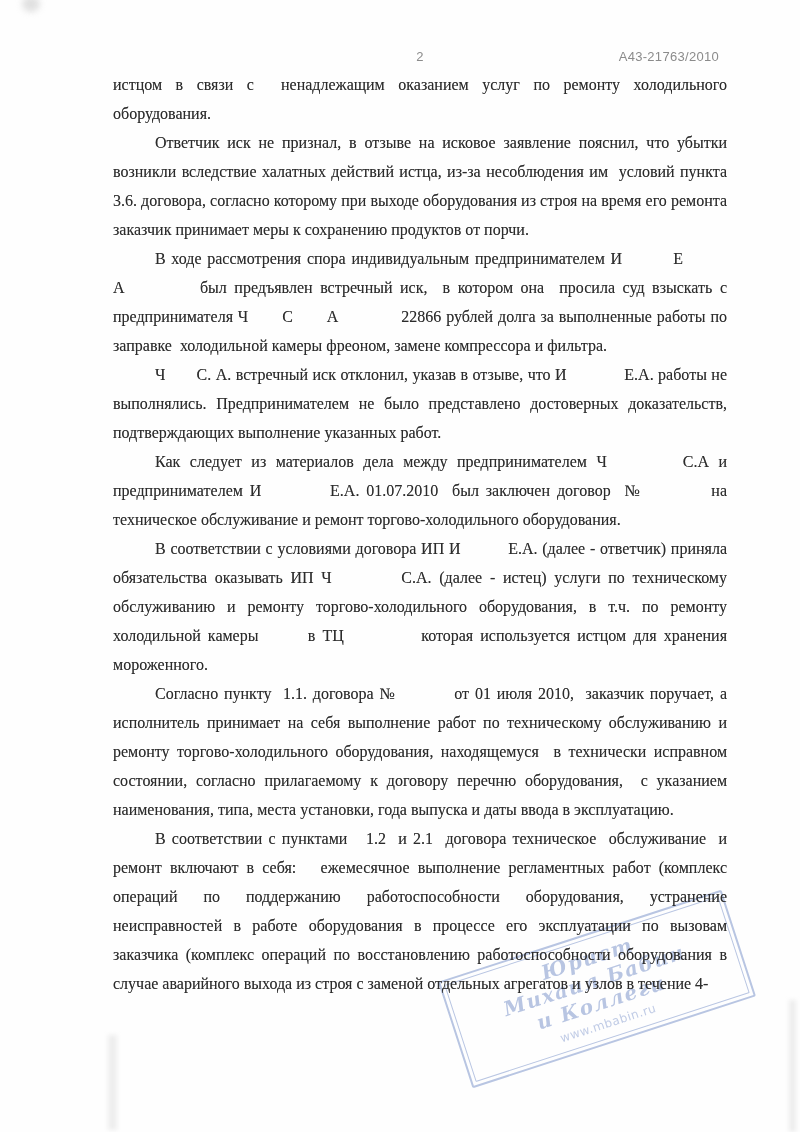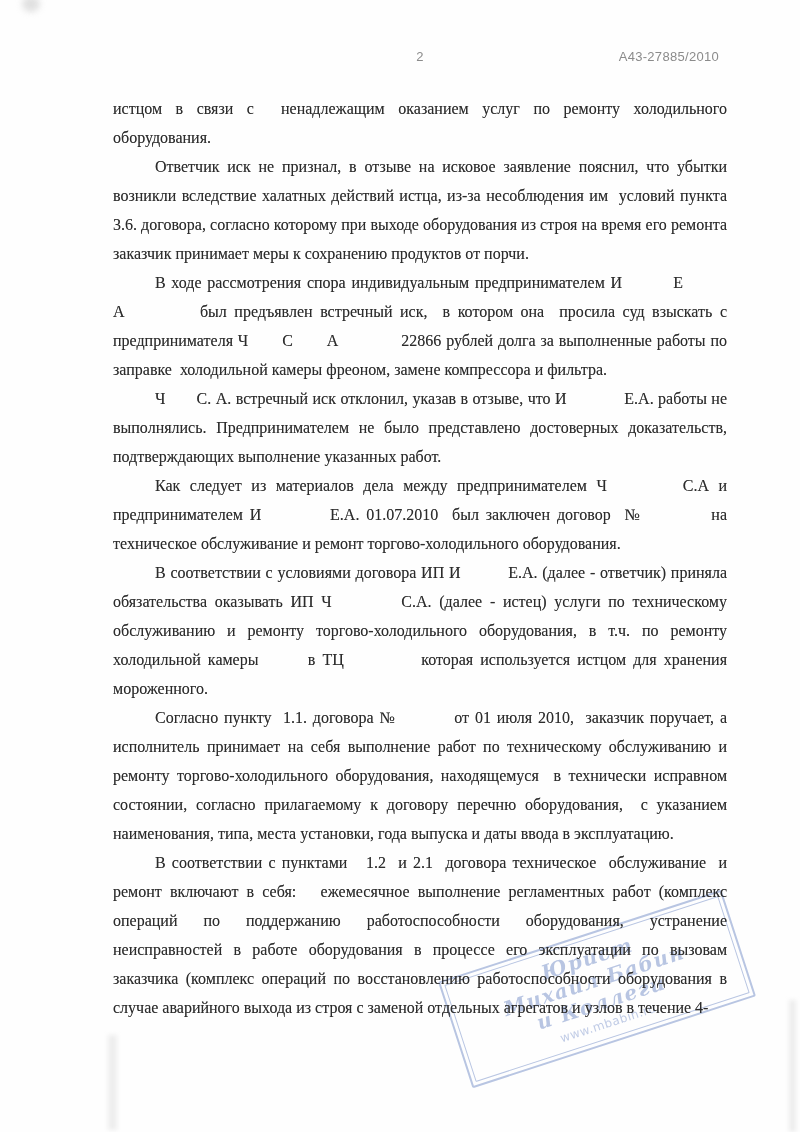--- a/index.html
+++ b/index.html
@@ -73,21 +73,20 @@
     text-align: justify;
     z-index: 2;
     text-shadow: 0 0 0.5px rgba(40,40,40,0.45);
   }
   .para {
     margin: 0;
     text-indent: 42px;
   }
   .para.no-indent {
     text-indent: 0;
-    margin-top: 24px;
   }
   
   .stamp {
     position: absolute;
     left: 448px; top: 933px;
     width: 298px; height: 112px;
     transform: rotate(-18deg);
     border: 2px solid #b3c1e0;
     border-radius: 2px;
     padding: 3px;
@@ -129,21 +128,21 @@
 <body>
 
 <div class="scan-page">
 
   <div class="smudge-top-left"></div>
   <div class="streak-bottom-left"></div>
   <div class="streak-right-edge"></div>
 
   <div class="page-head">
     <span class="page-num">2</span>
-    <span class="case-num">А43-27885/2010</span>
+    <span class="case-num">А43-21763/2010</span>
   </div>
 
   <div class="doc-body">
     <p class="para no-indent">истцом в связи с&nbsp; ненадлежащим оказанием услуг по ремонту холодильного оборудования.</p>
     <p class="para">Ответчик иск не признал, в отзыве на исковое заявление пояснил, что убытки возникли вследствие халатных действий истца, из-за несоблюдения им&nbsp; условий пункта 3.6. договора, согласно которому при выходе оборудования из строя на время его ремонта заказчик принимает меры к сохранению продуктов от порчи.</p>
     <p class="para">В ходе рассмотрения спора индивидуальным предпринимателем И&nbsp;&nbsp;&nbsp;&nbsp;&nbsp;&nbsp;&nbsp;&nbsp; Е&nbsp;&nbsp;&nbsp;&nbsp;&nbsp;&nbsp;&nbsp;&nbsp; А&nbsp;&nbsp;&nbsp;&nbsp;&nbsp;&nbsp;&nbsp;&nbsp;&nbsp; был предъявлен встречный иск,&nbsp; в котором она&nbsp; просила суд взыскать с предпринимателя Ч&nbsp;&nbsp;&nbsp;&nbsp;&nbsp;&nbsp; С&nbsp;&nbsp;&nbsp;&nbsp;&nbsp;&nbsp; А&nbsp;&nbsp;&nbsp;&nbsp;&nbsp;&nbsp;&nbsp;&nbsp;&nbsp;&nbsp;&nbsp;&nbsp; 22866 рублей долга за выполненные работы по заправке&nbsp; холодильной камеры фреоном, замене компрессора и фильтра.</p>
     <p class="para">Ч&nbsp;&nbsp;&nbsp;&nbsp;&nbsp;&nbsp; С. А. встречный иск отклонил, указав в отзыве, что И&nbsp;&nbsp;&nbsp;&nbsp;&nbsp;&nbsp;&nbsp;&nbsp;&nbsp;&nbsp;&nbsp;&nbsp; Е.А. работы не выполнялись. Предпринимателем не было представлено достоверных доказательств, подтверждающих выполнение указанных работ.</p>
     <p class="para">Как следует из материалов дела между предпринимателем Ч&nbsp;&nbsp;&nbsp;&nbsp;&nbsp;&nbsp;&nbsp; С.А и предпринимателем И&nbsp;&nbsp;&nbsp;&nbsp;&nbsp;&nbsp;&nbsp;&nbsp;&nbsp; Е.А. 01.07.2010&nbsp; был заключен договор&nbsp; №&nbsp;&nbsp;&nbsp;&nbsp;&nbsp;&nbsp;&nbsp;&nbsp;&nbsp; на техническое обслуживание и ремонт торгово-холодильного оборудования.</p>
     <p class="para">В соответствии с условиями договора ИП И&nbsp;&nbsp;&nbsp;&nbsp;&nbsp;&nbsp;&nbsp;&nbsp;&nbsp; Е.А. (далее - ответчик) приняла обязательства оказывать ИП Ч&nbsp;&nbsp;&nbsp;&nbsp;&nbsp;&nbsp;&nbsp;&nbsp; С.А. (далее - истец) услуги по техническому обслуживанию и ремонту торгово-холодильного оборудования, в т.ч. по ремонту холодильной камеры&nbsp;&nbsp;&nbsp;&nbsp;&nbsp;&nbsp; в ТЦ&nbsp;&nbsp;&nbsp;&nbsp;&nbsp;&nbsp;&nbsp;&nbsp;&nbsp;&nbsp; которая используется истцом для хранения мороженного.</p>
     <p class="para">Согласно пункту&nbsp; 1.1. договора №&nbsp;&nbsp;&nbsp;&nbsp;&nbsp;&nbsp;&nbsp;&nbsp;&nbsp; от 01 июля 2010,&nbsp; заказчик поручает, а исполнитель принимает на себя выполнение работ по техническому обслуживанию и ремонту торгово-холодильного оборудования, находящемуся&nbsp; в технически исправном состоянии, согласно прилагаемому к договору перечню оборудования,&nbsp; с указанием наименования, типа, места установки, года выпуска и даты ввода в эксплуатацию.</p>

